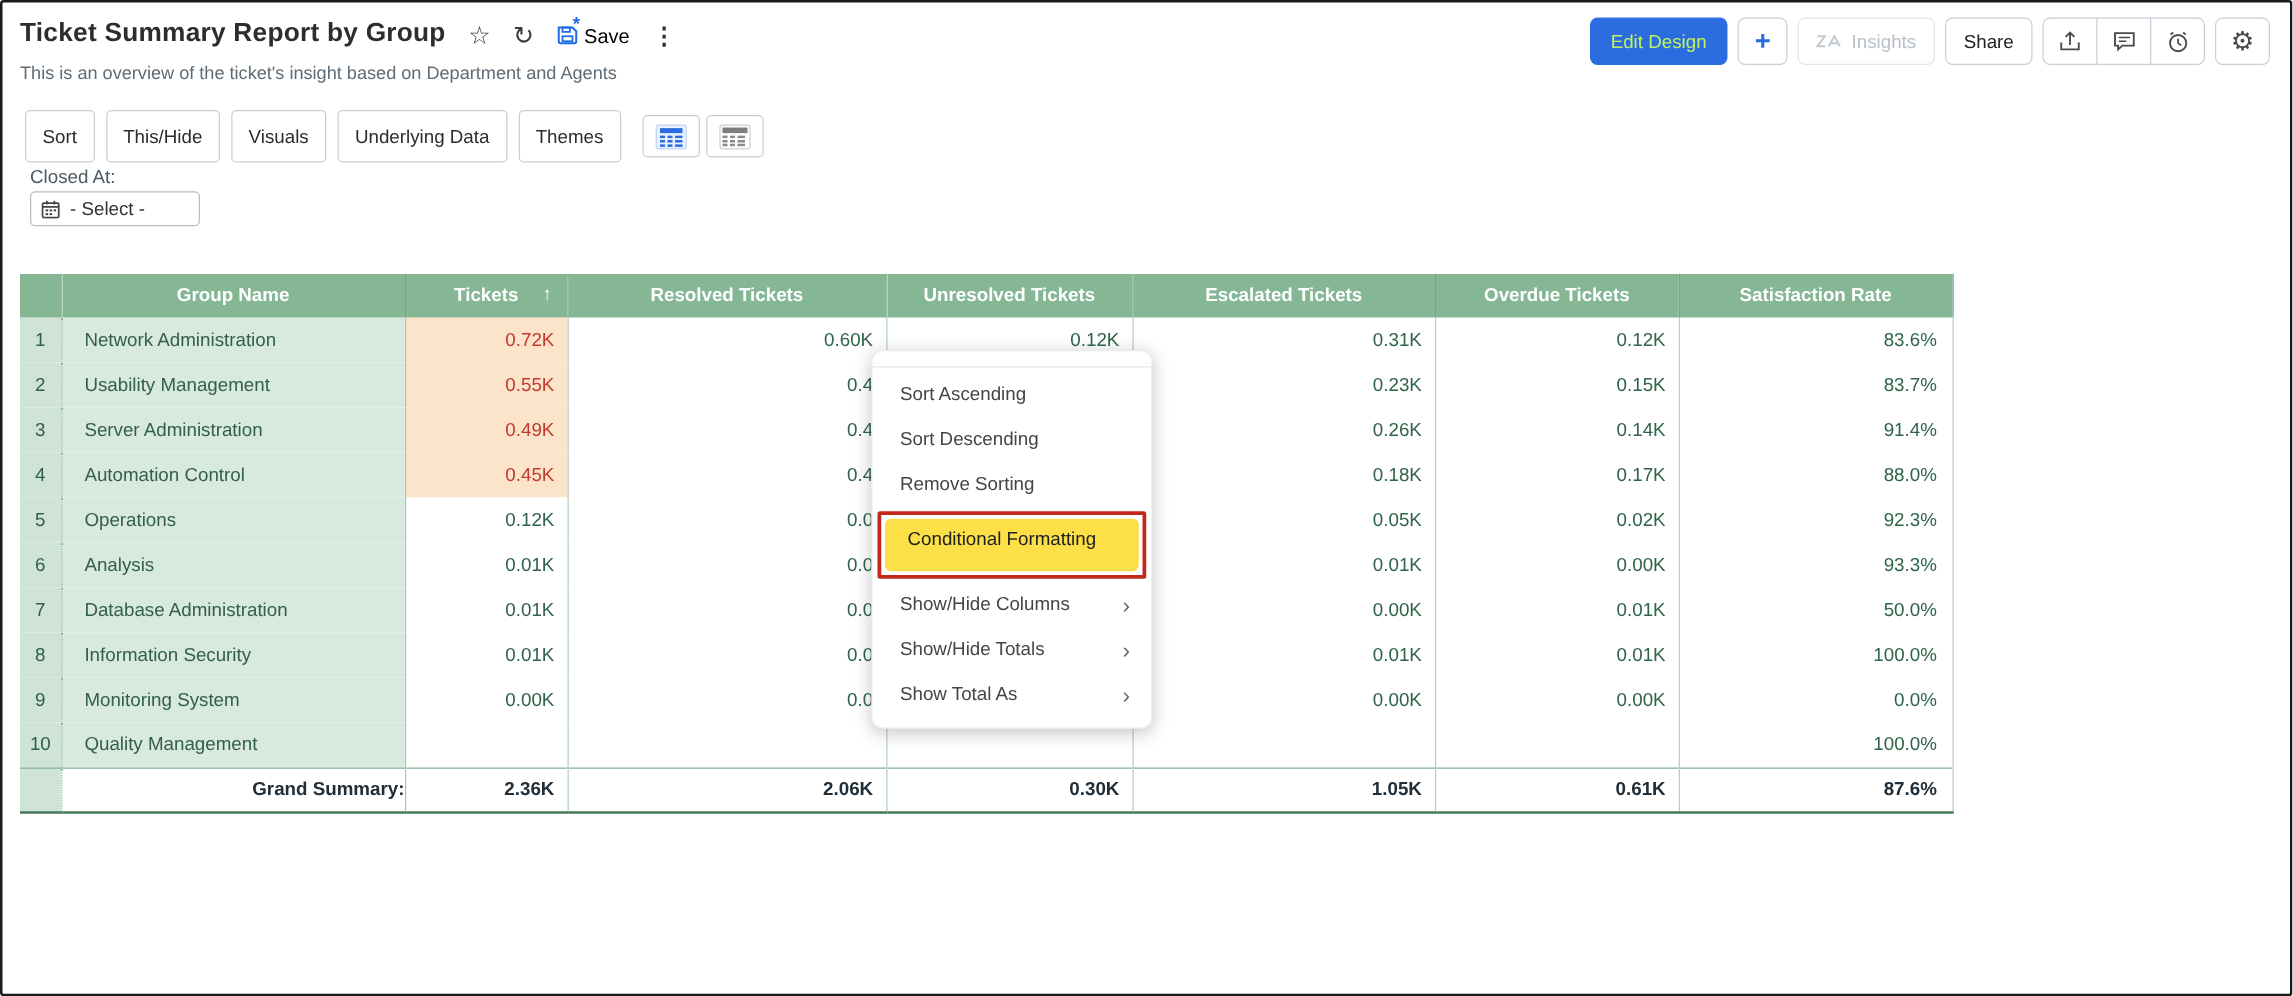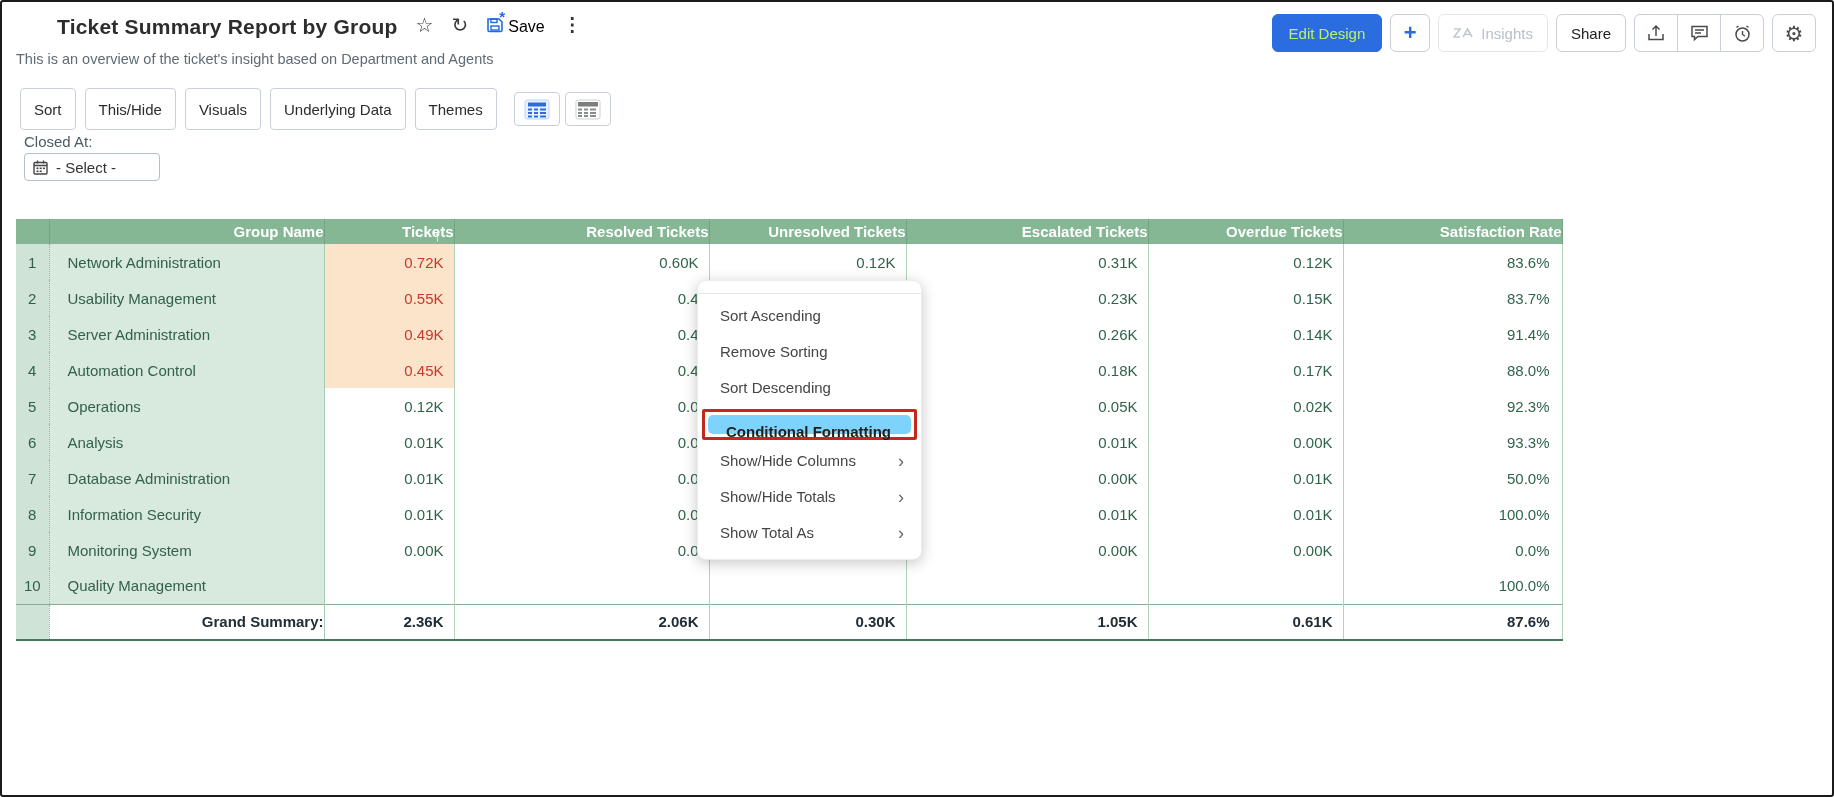--- a/index.html
+++ b/index.html
@@ -1,20 +1,20 @@
 <!DOCTYPE html>
 <html><head>
 <meta charset="utf-8">
 <style>
   * { box-sizing: border-box; margin: 0; padding: 0; }
   html,body { width:1834px; height:797px; background:#fff; font-family:"Liberation Sans", sans-serif; }
   .frame { position:relative; width:1834px; height:797px; border:2px solid #1b1b1b; border-radius:3px; background:#fff; overflow:hidden; }
 
   
-  .title-row { position:absolute; left:14px; top:13px; display:flex; align-items:flex-start; gap:18px;margin-left:41px; }
+  .title-row { position:absolute; left:14px; top:13px; display:flex; align-items:flex-end; gap:18px; }
   .page-title { font-size:21px; font-weight:bold; color:#2d2d2d; letter-spacing:.2px; }
   .t-icon { font-size:20px; color:#3c3c3c; line-height:1; cursor:pointer; }
   .save-wrap { display:flex; align-items:flex-start; gap:4px; color:#1c6ae4; cursor:pointer; position:relative; }
   .save-label { font-size:16px; color:#000000; margin-top:3px; }
   .save-star { position:absolute; top:-7px; left:13px; color:#1c6ae4; font-size:15px; font-weight:bold; }
   .kebab { font-size:19px; font-weight:bold; color:#333; letter-spacing:0; }
   .subtitle { position:absolute; left:14px; top:49px; font-size:14.5px; color:#5f6b75; }
 
   .actions { position:absolute; right:16px; top:12px; display:flex; align-items:center; gap:8px; }
   .btn { height:38px; display:flex; align-items:center; justify-content:center; font-size:15px;
@@ -38,22 +38,22 @@
             border:1px solid #c9cfd8; border-radius:4px; background:#fff; cursor:pointer; }
 
   
   .filter-label { position:absolute; left:22px; top:131px; font-size:15px; color:#4c5a64; }
   .filter-select { position:absolute; left:22px; top:151px; width:136px; height:28px;
                    border:1px solid #b6bec6; border-radius:4px; background:#fff;
                    display:flex; align-items:center; gap:8px; padding:0 8px; font-size:15px; color:#333; cursor:pointer; }
 
   
   table.report { position:absolute; left:14px; top:217px; width:1546px; border-collapse:collapse; table-layout:fixed; }
-  table.report th { height:25px; background:#85b794; color:#fff; font-size:15px; font-weight:bold;
-                    border-right:1px solid #74a583; position:relative;text-align:right; }
+  table.report th { height:35px; background:#85b794; color:#fff; font-size:15px; font-weight:bold;
+                    border-right:1px solid #74a583; position:relative; }
   table.report th.first { border-right:1px solid #74a583; }
   .sort-arrow { position:absolute; right:12px; top:8px; font-size:15px; font-weight:normal; }
   table.report td { height:36px; font-size:15px; }
   td.c-num   { background:#cfe3d6; color:#30604a; text-align:center; border-right:1px dotted #8fb89c; }
   td.c-group { background:#d8e9dd; color:#33604a; padding-left:18px; border-right:1px solid #a7cbb2; }
   td.c-val   { background:#fff; color:#2f6449; text-align:right; padding-right:10px; border-right:1px solid #b3d2bc; }
   td.c-sat   { padding-right:12px; }
   td.c-alert { background:#fbe4c9; color:#c43a2e; }
   tr.summary td { background:#fff; font-weight:bold; color:#212e38; border-top:1px solid #84af92;
                   border-bottom:2px solid #44795b; }
@@ -62,22 +62,22 @@
   tr.summary td.c-val { color:#212e38; }
 
   
   .ctx-menu { position:absolute; left:695px; top:278px; width:225px; background:#fff; border:1px solid #ececec;
               border-radius:9px; box-shadow:0 3px 14px rgba(50,50,50,.28); padding:8px 0; z-index:20; }
   .ctx-item { height:36px; line-height:36px; padding-left:22px; font-size:15px; color:#454545; cursor:pointer;
               position:relative; white-space:nowrap; }
   .ctx-divider { height:1px; background:#e6e6e6; margin:4px 0; }
   .ctx-chevron { position:absolute; right:17px; top:0; color:#666; font-size:18px; }
   .cf-annotation { margin:3px 4px; border:3px solid #c3281c; border-radius:2px; }
-  .cf-item { margin:3px; height:19px; line-height:34px; background:#7dd3fc; border-radius:5px;
-             padding-left:18px; font-size:15px; color:#1f1f1f; cursor:pointer;font-weight:bold; }
+  .cf-item { margin:3px; height:42px; line-height:34px; background:#fde047; border-radius:5px;
+             padding-left:18px; font-size:15px; color:#1f1f1f; cursor:pointer; }
 
   svg { display:block; }
 </style>
 </head>
 <body>
 
 <div class="frame">
 
   <div class="title-row">
     <div class="page-title">Ticket Summary Report by Group</div>
@@ -330,22 +330,22 @@
           <td class="c-val">1.05K</td>
           <td class="c-val">0.61K</td>
           <td class="c-val c-sat">87.6%</td>
         </tr>
       </tfoot>
   </table>
 
   <div class="ctx-menu" id="ctx-menu">
       <div class="ctx-divider"></div>
       <div class="ctx-item">Sort Ascending</div>
+      <div class="ctx-item">Sort Descending</div>
       <div class="ctx-item">Remove Sorting</div>
-      <div class="ctx-item">Sort Descending</div>
       <div class="cf-annotation">
         <div class="cf-item">Conditional Formatting</div>
       </div>
       <div class="ctx-item">Show/Hide Columns<span class="ctx-chevron">›</span></div>
       <div class="ctx-item">Show/Hide Totals<span class="ctx-chevron">›</span></div>
       <div class="ctx-item">Show Total As<span class="ctx-chevron">›</span></div>
     </div>
 
 </div>
 

